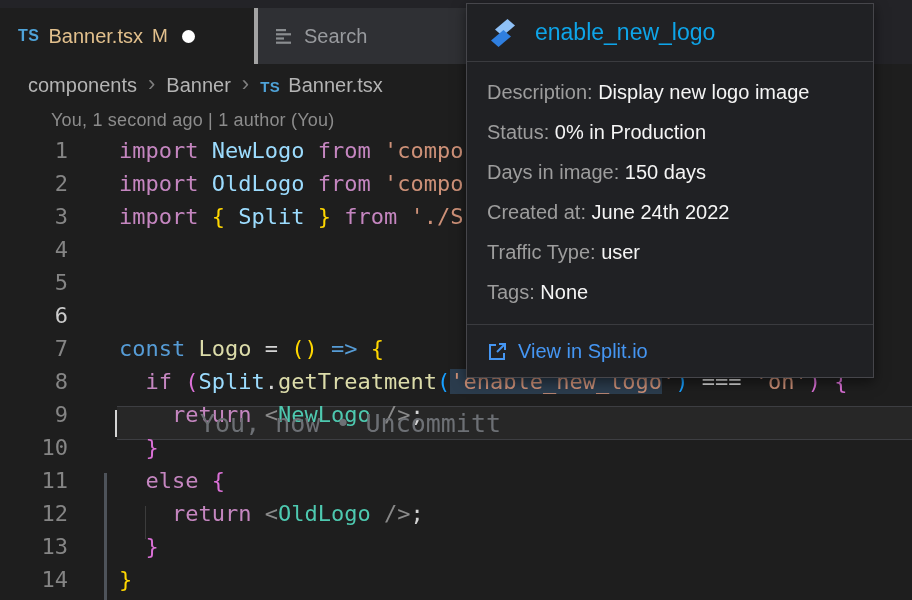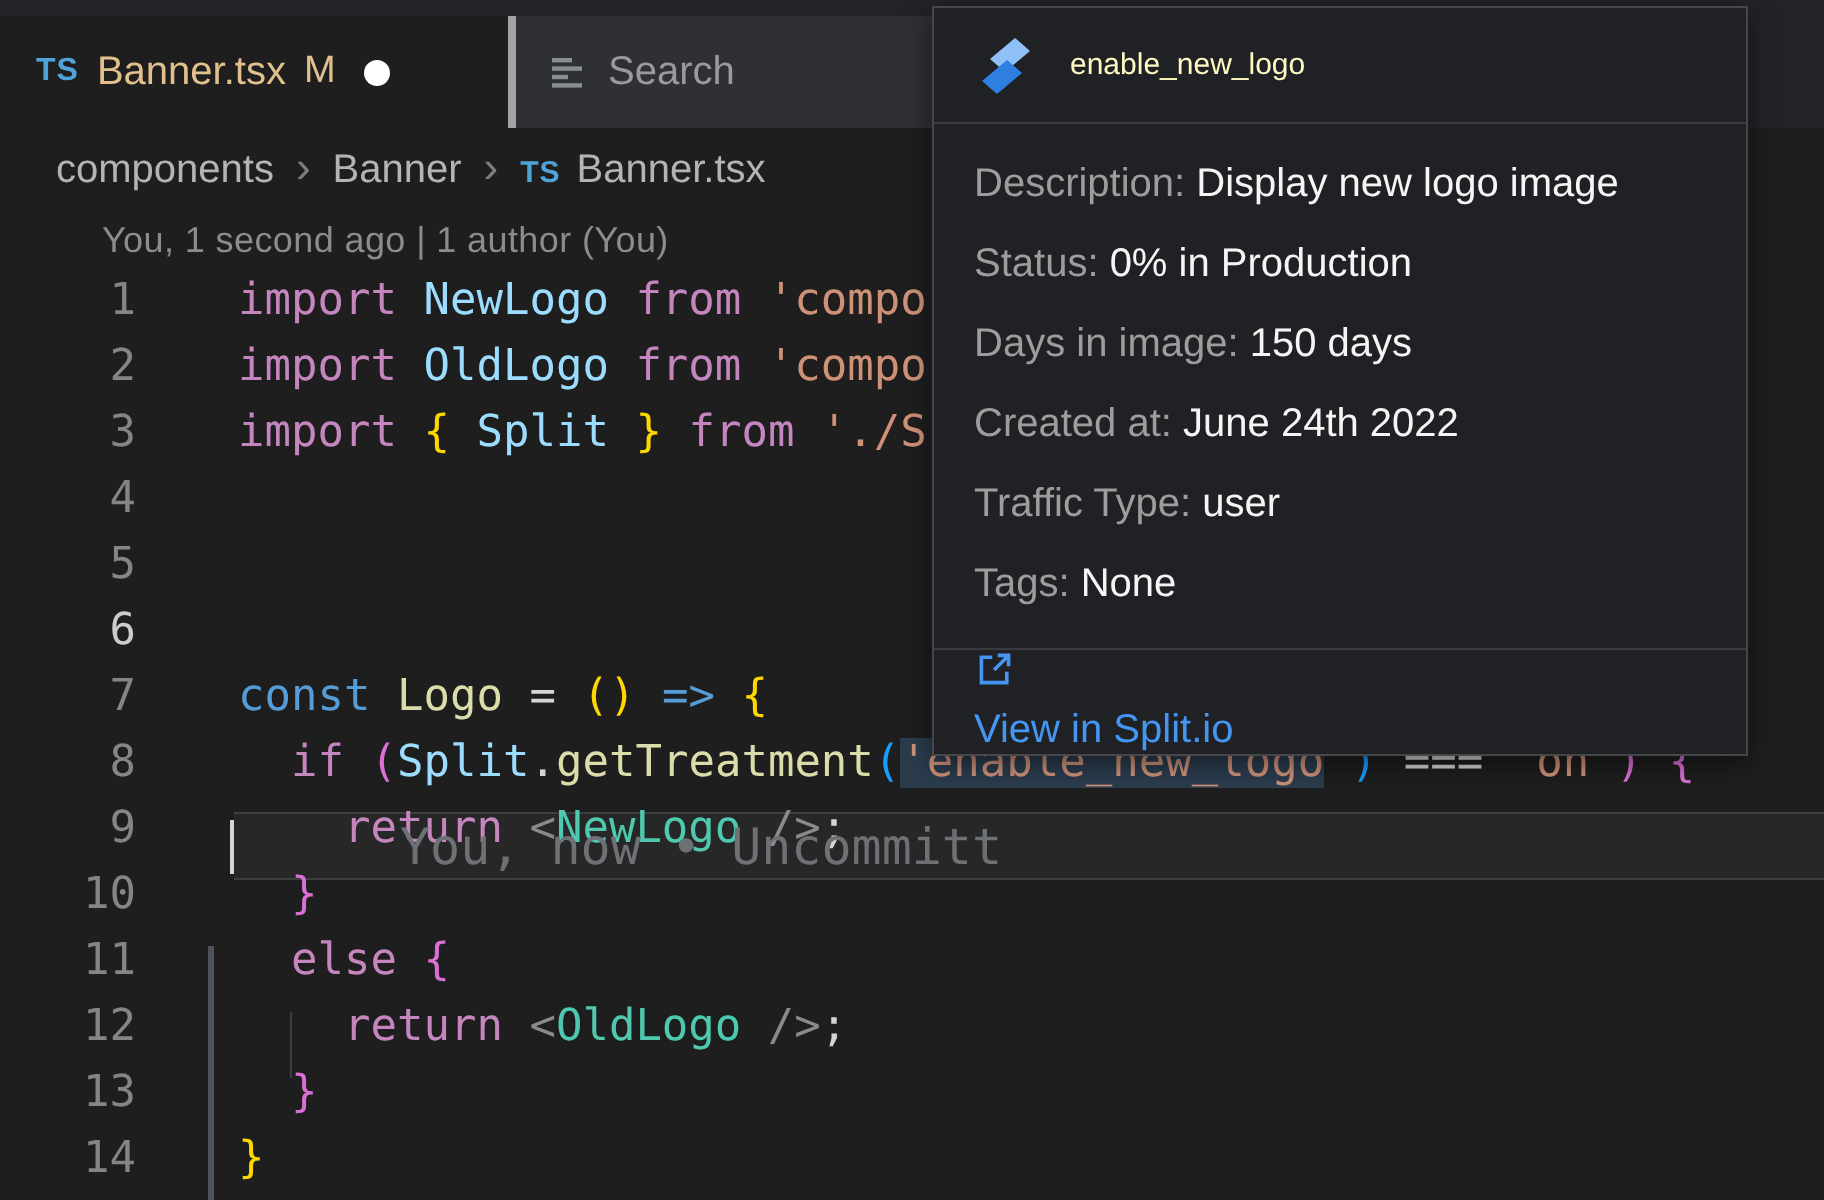--- a/index.html
+++ b/index.html
@@ -62,27 +62,27 @@
   .git-bar { position:absolute; left:104px; top:367px; width:3px; height:198px; background:#4e535a; }
   .indent-guide { position:absolute; width:1px; background:#3c3c3c; left:145px; }
   .guide-9  { top:400px; height:33px; }
 
   
   .tooltip { position:absolute; left:466px; top:3px; width:408px;
              background:#202124; border:1px solid #46464b; z-index:10;
              box-shadow:0 4px 12px rgba(0,0,0,0.5); }
   .tt-header { display:flex; align-items:center; gap:16px; height:58px; padding:0 20px;
                border-bottom:1px solid #3a3b3f; }
-  .tt-title { color:#fef9c3; font-size:15px; }
+  .tt-title { color:#0ea5e9; font-size:23px; }
   .tt-body { padding:10px 20px 0 20px; }
   .tt-row { height:40px; line-height:40px; font-size:20px; white-space:nowrap; }
   .tt-label { color:#9d9d9d; }
   .tt-value { color:#f5f5f5; }
   .tt-sep { border-top:1px solid #3a3b3f; margin-top:12px; }
-  .tt-link-row { height:52px; display:flex; gap:10px; padding:0 20px; cursor:pointer;flex-direction:column; }
+  .tt-link-row { height:52px; display:flex; align-items:center; gap:10px; padding:0 20px; cursor:pointer; }
   .tt-link { color:#4596f3; font-size:20px; }
 </style>
 </head>
 <body>
 
 <div class="app">
 
   <div class="tabbar">
     <div class="tab active">
       <span class="ts-badge">TS</span>

